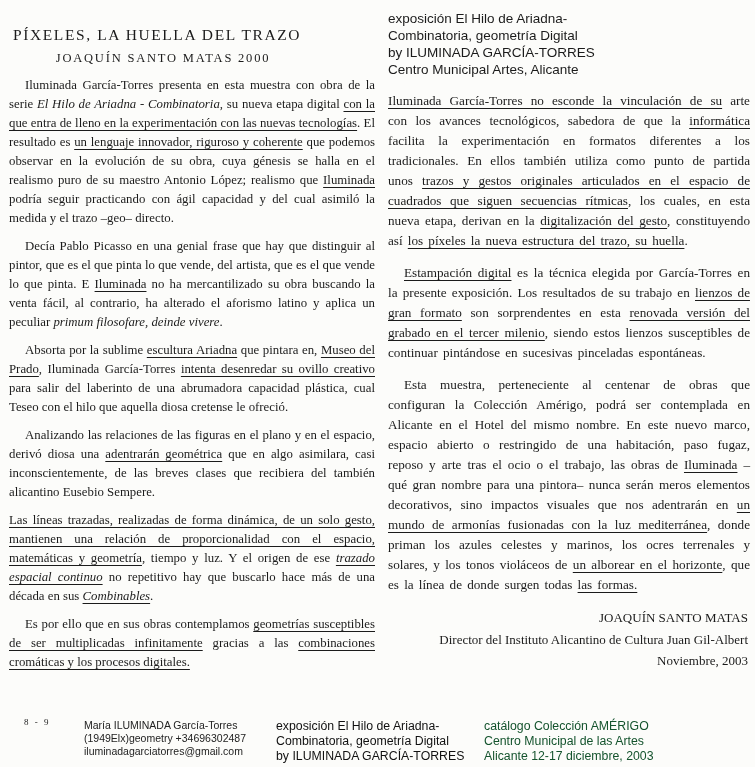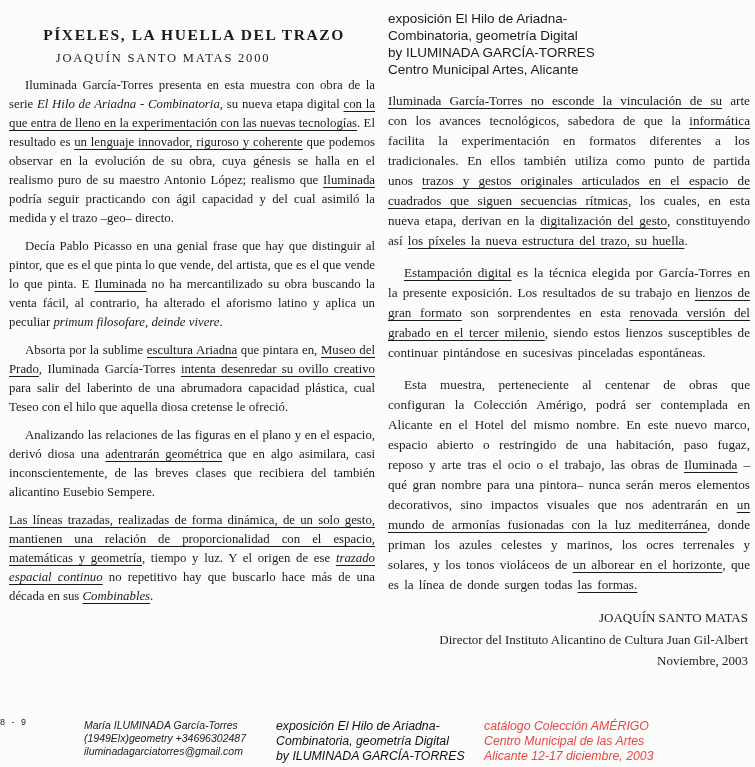--- a/index.html
+++ b/index.html
@@ -12,24 +12,23 @@
     position:relative;
     overflow:hidden;
     margin:0 auto;
   }
   .columns { display:flex; gap:13px; padding:6px 5px 0 9px; }
   .col-left  { width:366px; }
   .col-right { width:362px; }
 
   .title-block { padding:20px 0 10px 4px; }
   .title {
-    font-size:15.5px; font-weight:700;
+    font-size:15.5px; font-weight:400;
     letter-spacing:1.6px;
     white-space:nowrap;
-    text-align:center;
   }
   .byline {
     width:300px; text-align:center;
     font-size:12.5px; letter-spacing:1.8px;
     margin-top:7px;
   }
 
   .para {
     font-size:12.8px; line-height:19px;
     text-align:justify;
@@ -57,53 +56,53 @@
 
   .signature {
     text-align:right;
     font-size:13px; line-height:21.5px;
     white-space:pre-line;
     margin-top:7px;
     padding-right:2px;
   }
 
   .page-marker {
-    position:absolute; left:0; bottom:40px;
+    position:absolute; left:24px; bottom:40px;
     font-size:9px; letter-spacing:2px;
-    font-family:Liberation Sans, sans-serif;
+    font-family:Liberation Serif, serif;
   }
 
   .footer {
     position:absolute; left:0; right:0; bottom:3px;
     display:flex; align-items:flex-start;
     padding-left:84px;
-    font-style:italic;
   }
   .footer > div { white-space:pre-line; }
   .f-contact { font-size:10.5px; line-height:13px; width:192px; color:#222; }
   .f-expo    { font-size:12.3px; line-height:15px; width:208px; color:#111; }
-  .f-cat     { font-size:12.3px; line-height:15px; color:#ef4444; }
+  .f-cat     { font-size:12.3px; line-height:15px; color:#14532d; }
 </style>
 </head>
 <body>
 
 <div class="page">
 
   <div class="columns">
 
     <div class="col col-left">
       <div class="title-block">
         <h1 class="title">PÍXELES, LA HUELLA DEL TRAZO</h1>
         <div class="byline">JOAQUÍN SANTO MATAS  2000</div>
       </div>
       <p class="para indent"><span>Iluminada García-Torres presenta en esta muestra con obra de la serie </span><span class="i">El Hilo de Ariadna - Combinatoria</span><span>, su nueva etapa digital </span><span class="u">con la que entra de lleno en la experimentación con las nuevas tecnologías</span><span>. El resultado es </span><span class="u">un lenguaje innovador, riguroso y coherente</span><span> que podemos observar en la evolución de su obra, cuya génesis se halla en el realismo puro de su maestro Antonio López; realismo que </span><span class="u">Iluminada</span><span> podría seguir practicando con ágil capacidad y del cual asimiló la medida y el trazo –geo– directo.</span></p>
       <p class="para indent"><span>Decía Pablo Picasso en una genial frase que hay que distinguir al pintor, que es el que pinta lo que vende, del artista, que es el que vende lo que pinta. E </span><span class="u">Iluminada</span><span> no ha mercantilizado su obra buscando la venta fácil, al contrario, ha alterado el aforismo latino y aplica un peculiar </span><span class="i">primum filosofare, deinde vivere</span><span>.</span></p>
       <p class="para indent"><span>Absorta por la sublime </span><span class="u">escultura Ariadna</span><span> que pintara en, </span><span class="u">Museo del Prado</span><span>, Iluminada García-Torres </span><span class="u">intenta desenredar su ovillo creativo</span><span> para salir del laberinto de una abrumadora capacidad plástica, cual Teseo con el hilo que aquella diosa cretense le ofreció.</span></p>
       <p class="para indent"><span>Analizando las relaciones de las figuras en el plano y en el espacio, derivó diosa una </span><span class="u">adentrarán geométrica</span><span> que en algo asimilara, casi inconscientemente, de las breves clases que recibiera del también alicantino Eusebio Sempere.</span></p>
       <p class="para"><span class="u">Las líneas trazadas, realizadas de forma dinámica, de un solo gesto, mantienen una relación de proporcionalidad con el espacio, matemáticas y geometría</span><span>, tiempo y luz. Y el origen de ese </span><span class="u i">trazado espacial continuo</span><span> no repetitivo hay que buscarlo hace más de una década en sus </span><span class="u i">Combinables</span><span>.</span></p>
+      <p class="para indent"><span>Es por ello que en sus obras contemplamos </span><span class="u">geometrías susceptibles de ser multiplicadas infinitamente</span><span> gracias a las </span><span class="u">combinaciones cromáticas y los procesos digitales.</span></p>
     </div>
 
     <div class="col col-right">
       <div class="col-header sans">exposición El Hilo de Ariadna-
 Combinatoria, geometría Digital
 by ILUMINADA GARCÍA-TORRES
 Centro Municipal Artes, Alicante</div>
       <p class="para"><span class="u">Iluminada García-Torres no esconde la vinculación de su</span><span> arte con los avances tecnológicos, sabedora de que la </span><span class="u">informática</span><span> facilita la experimentación en formatos diferentes a los tradicionales. En ellos también utiliza como punto de partida unos </span><span class="u">trazos y gestos originales articulados en el espacio de cuadrados que siguen secuencias rítmicas</span><span>, los cuales, en esta nueva etapa, derivan en la </span><span class="u">digitalización del gesto</span><span>, constituyendo así </span><span class="u">los píxeles la nueva estructura del trazo, su huella</span><span>.</span></p>
       <p class="para indent"><span class="u">Estampación digital</span><span> es la técnica elegida por García-Torres en la presente exposición. Los resultados de su trabajo en </span><span class="u">lienzos de gran formato</span><span> son sorprendentes en esta </span><span class="u">renovada versión del grabado en el tercer milenio</span><span>, siendo estos lienzos susceptibles de continuar pintándose en sucesivas pinceladas espontáneas.</span></p>
       <p class="para indent"><span>Esta muestra, perteneciente al centenar de obras que configuran la Colección Amérigo, podrá ser contemplada en Alicante en el Hotel del mismo nombre. En este nuevo marco, espacio abierto o restringido de una habitación, paso fugaz, reposo y arte tras el ocio o el trabajo, las obras de </span><span class="u">Iluminada</span><span> –qué gran nombre para una pintora– nunca serán meros elementos decorativos, sino impactos visuales que nos adentrarán en </span><span class="u">un mundo de armonías fusionadas con la luz mediterránea</span><span>, donde priman los azules celestes y marinos, los ocres terrenales y solares, y los tonos violáceos de </span><span class="u">un alborear en el horizonte</span><span>, que es la línea de donde surgen todas </span><span class="u">las formas.</span></p>

